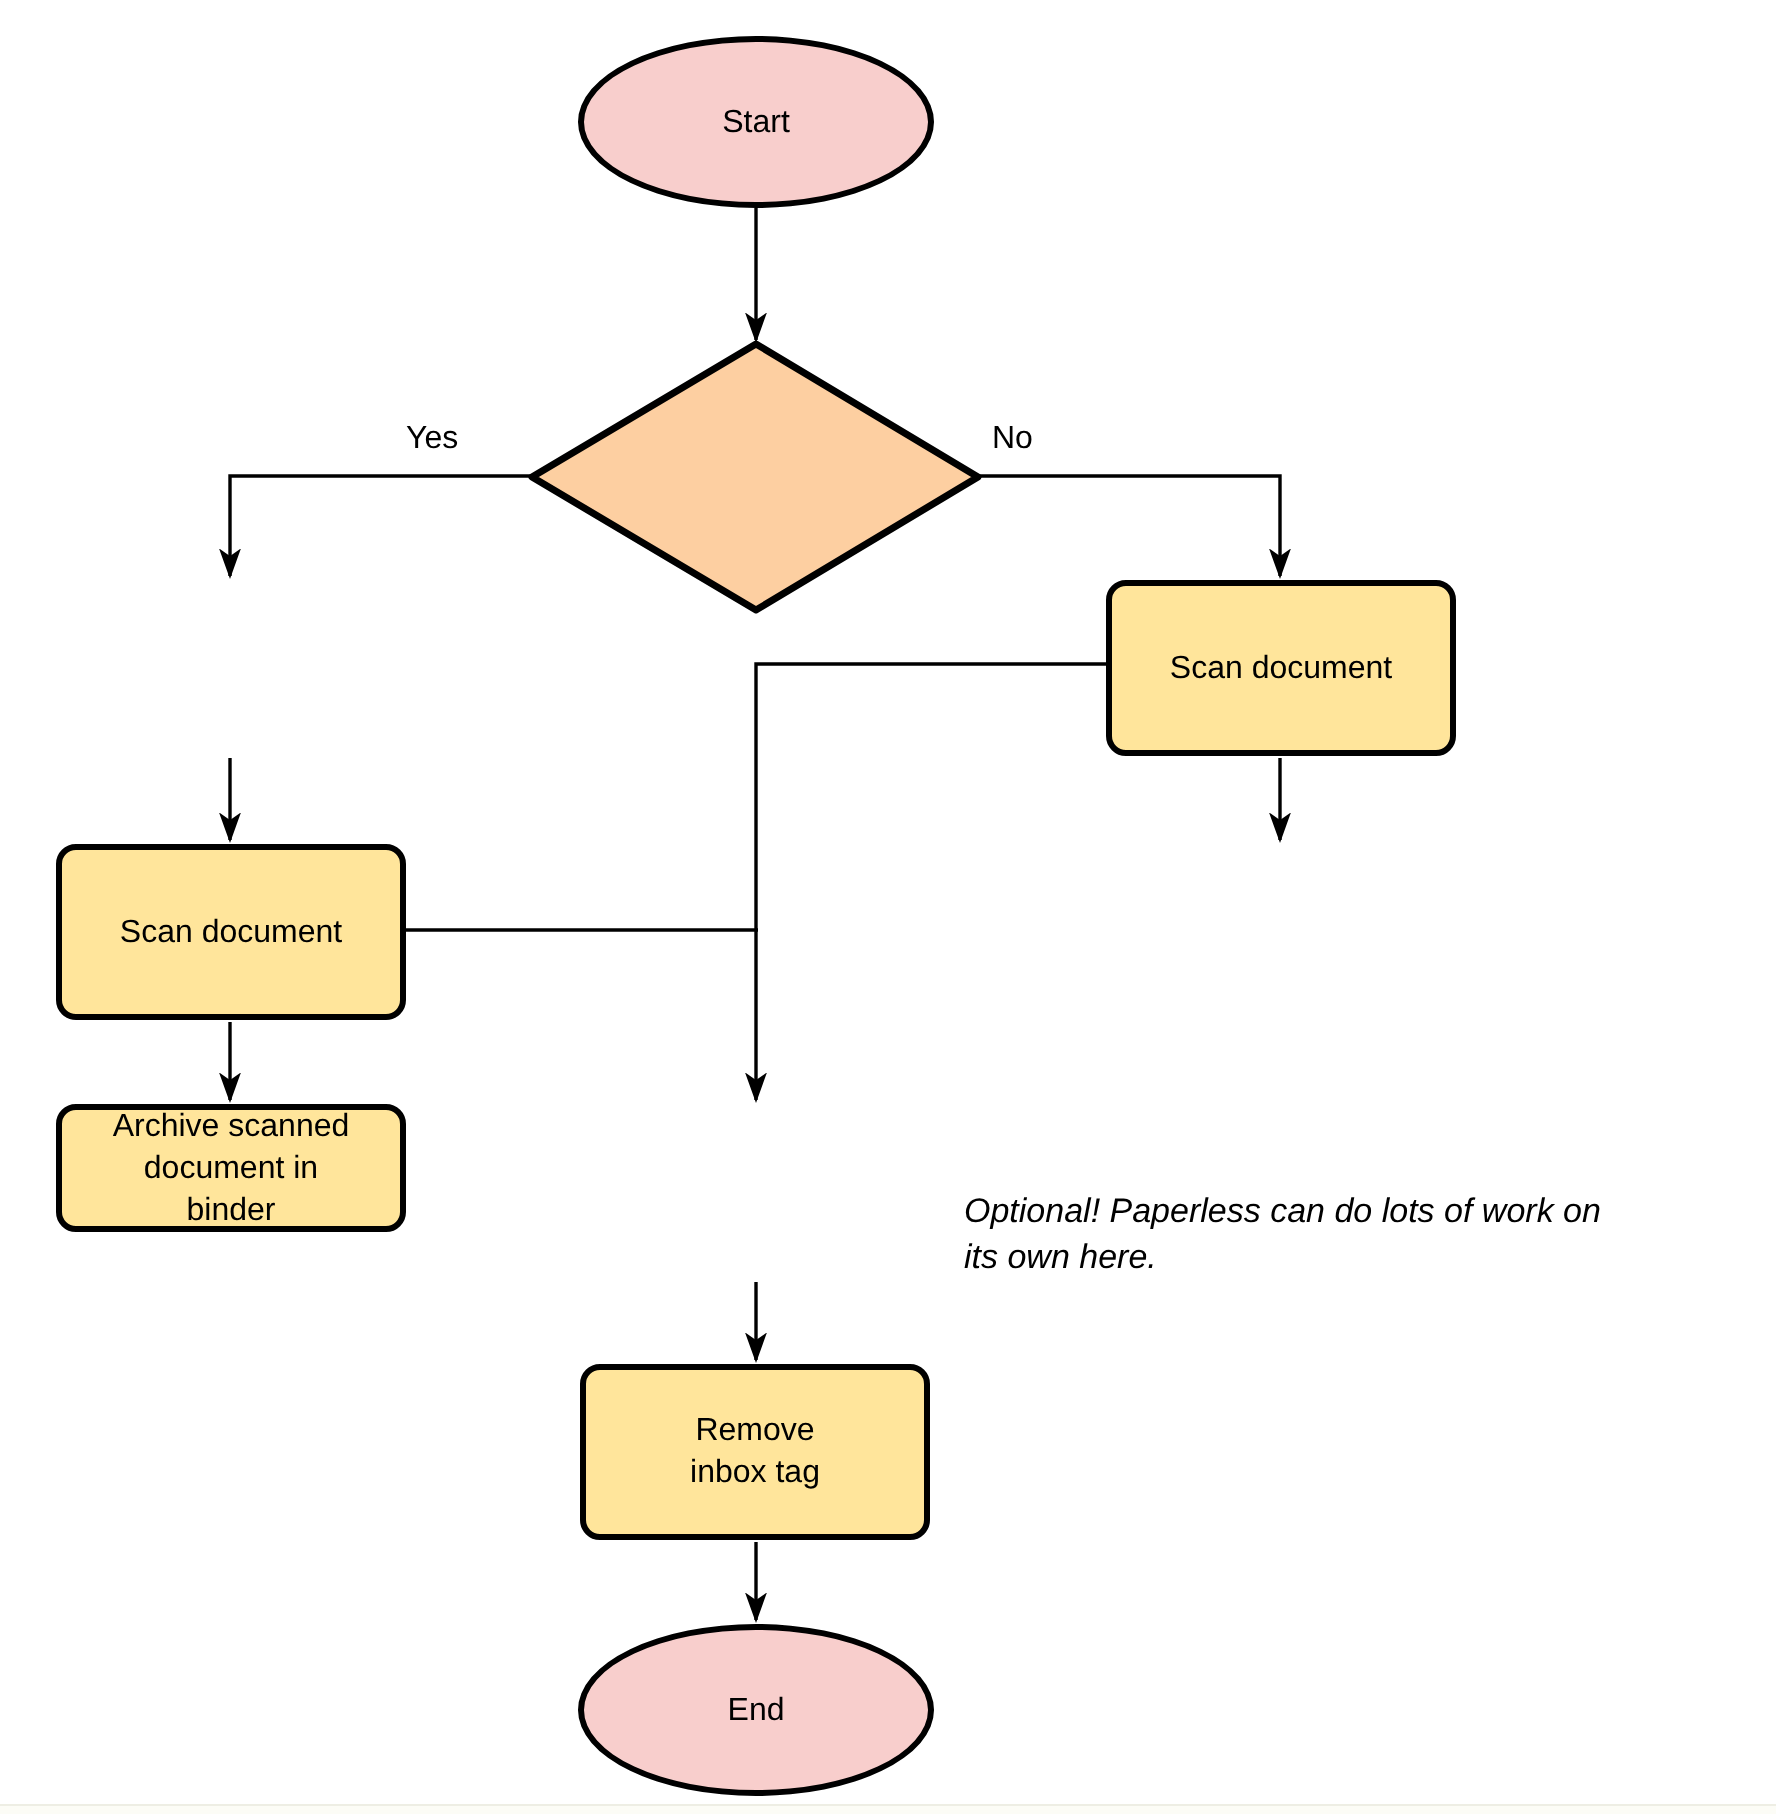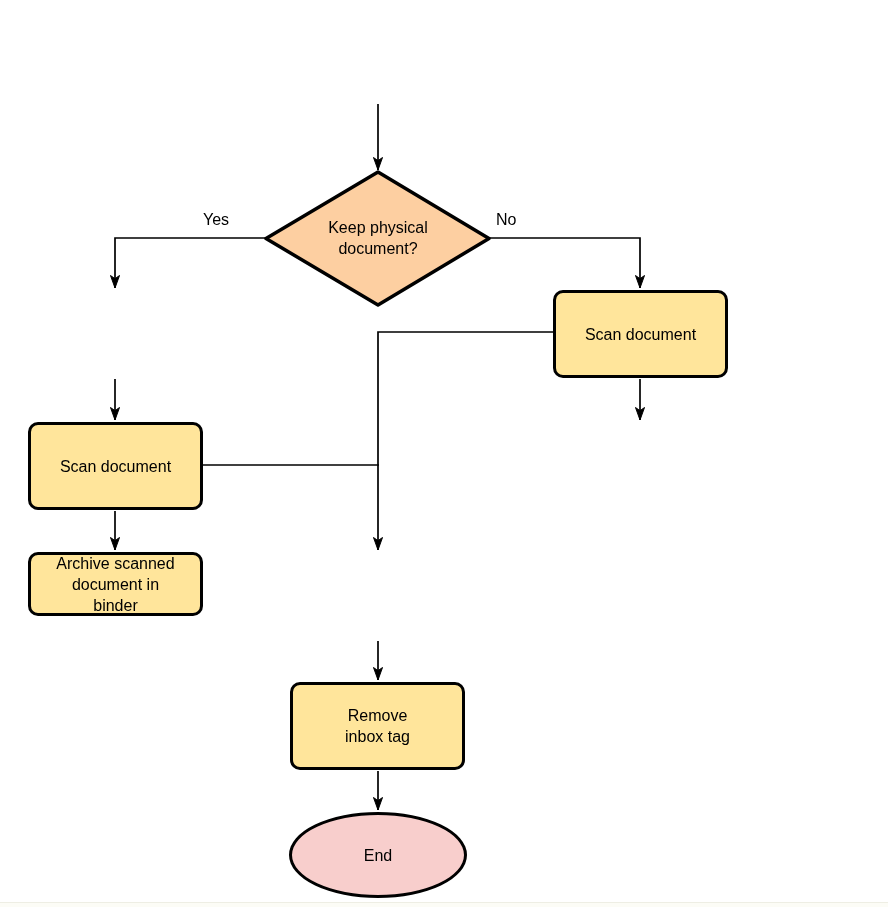--- a/index.html
+++ b/index.html
@@ -62,38 +62,39 @@
     <line class="edge" x1="115" y1="379" x2="115" y2="420" marker-end="url(#arrow)"></line>
     <line class="edge" x1="115" y1="511" x2="115" y2="550" marker-end="url(#arrow)"></line>
     <line class="edge" x1="640" y1="379" x2="640" y2="420" marker-end="url(#arrow)"></line>
     <line class="edge" x1="203" y1="465" x2="379" y2="465"></line>
     <polyline class="edge" points="553,332 378,332 378,550" marker-end="url(#arrow)"></polyline>
     <line class="edge" x1="378" y1="641" x2="378" y2="680" marker-end="url(#arrow)"></line>
     <line class="edge" x1="378" y1="771" x2="378" y2="810" marker-end="url(#arrow)"></line>
     <polygon class="decision-shape" points="378,172 489,238.5 378,305 266,238.5"></polygon>
   </svg>
 
+  <div class="node terminator node-start">Start</div>
 
-  <div class="decision-label">Keep physical
-document?</div>
 
   <div class="edge-label edge-label-yes">Yes</div>
   <div class="edge-label edge-label-no">No</div>
 
 
   <div class="node process node-scan-left">Scan document</div>
 
   <div class="node process node-archive">Archive scanned
 document in
 binder</div>
 
   <div class="node process node-scan-right">Scan document</div>
 
 
 
+  <div class="note">Optional! Paperless can do lots of work on
+its own here.</div>
 
   <div class="node terminator node-end">End</div>
 
   <div class="node process node-remove">Remove
 inbox tag</div>
 
   <div class="bottom-strip"></div>
 
 </div>
 

